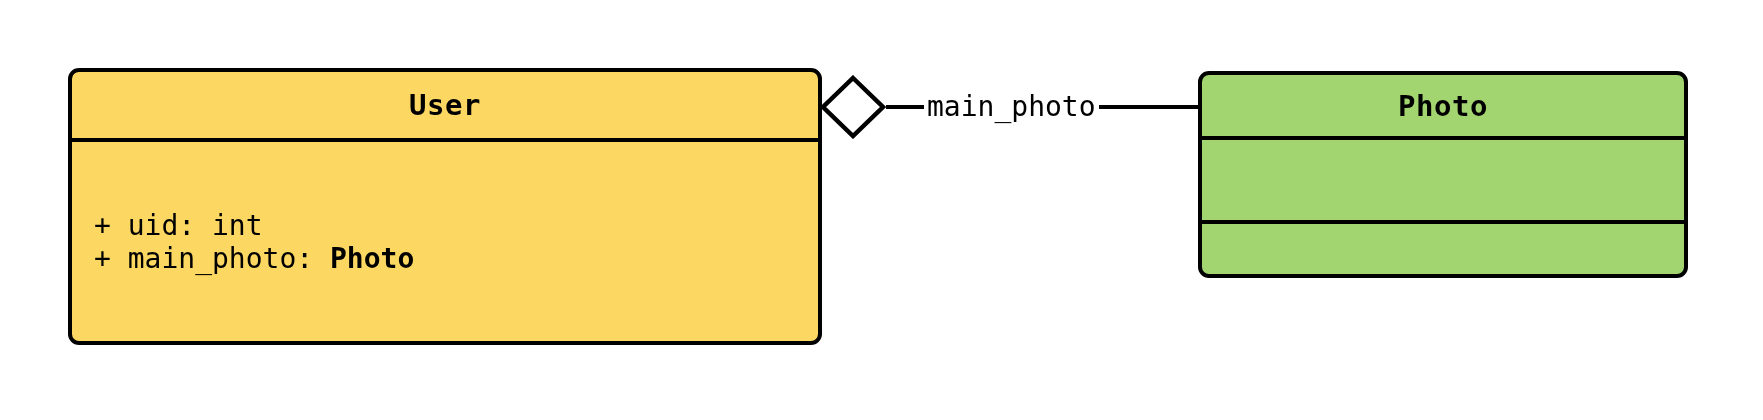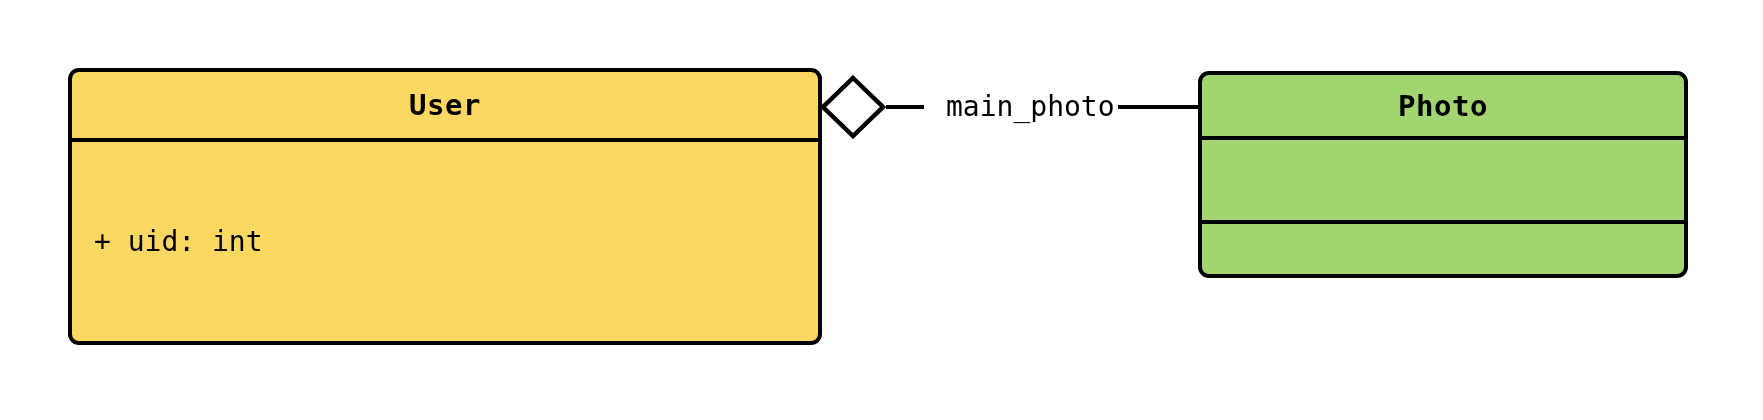--- a/index.html
+++ b/index.html
@@ -66,32 +66,32 @@
     height: 4px;
     background: #000000;
   }
   .edge-seg.short { flex: 0 0 38px; }
   .edge-seg.long  { flex: 1 1 auto; }
   .edge-label {
     flex: 0 0 auto;
     font-size: 28px;
     padding: 0 3px;
     transform: translateY(-1px);
-    margin-left: 19px;
   }
 </style>
 </head>
 <body>
 
 <div class="canvas">
 
   <div class="class-box box-user" style="background-color: rgb(252, 216, 98);">
     <div class="sec-title">User</div>
     <div class="sec-attrs">
       <div class="member-row"><span>+ uid: int</span><b></b></div>
+      <div class="member-row"><span>+ main_photo: </span><b>Photo</b></div>
     </div>
   </div>
 
   <div class="connector">
     <svg class="diamond-svg" width="66" height="64" viewBox="0 0 66 64">
       <polygon points="33,3 63,32 33,61 3,32" fill="#ffffff" stroke="#000000" stroke-width="4.5" stroke-linejoin="miter"></polygon>
     </svg>
     <div class="edge-seg short"></div>
     <div class="edge-label">main_photo</div>
     <div class="edge-seg long"></div>

